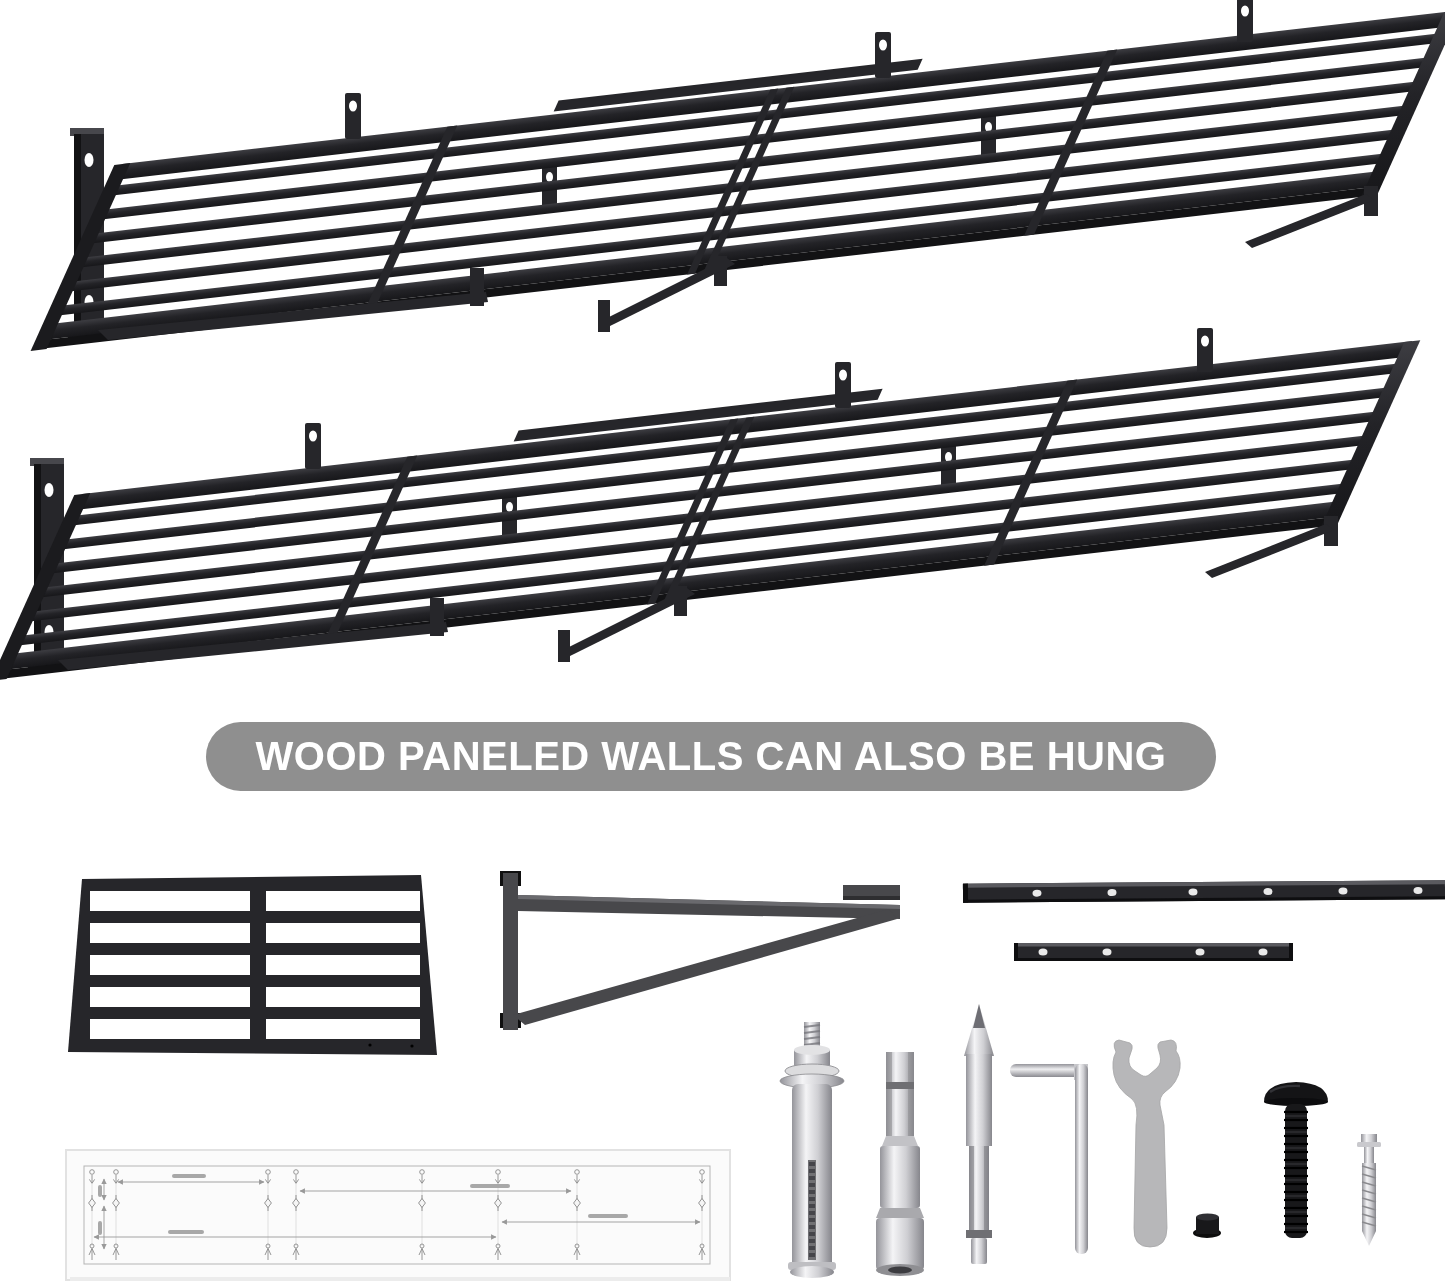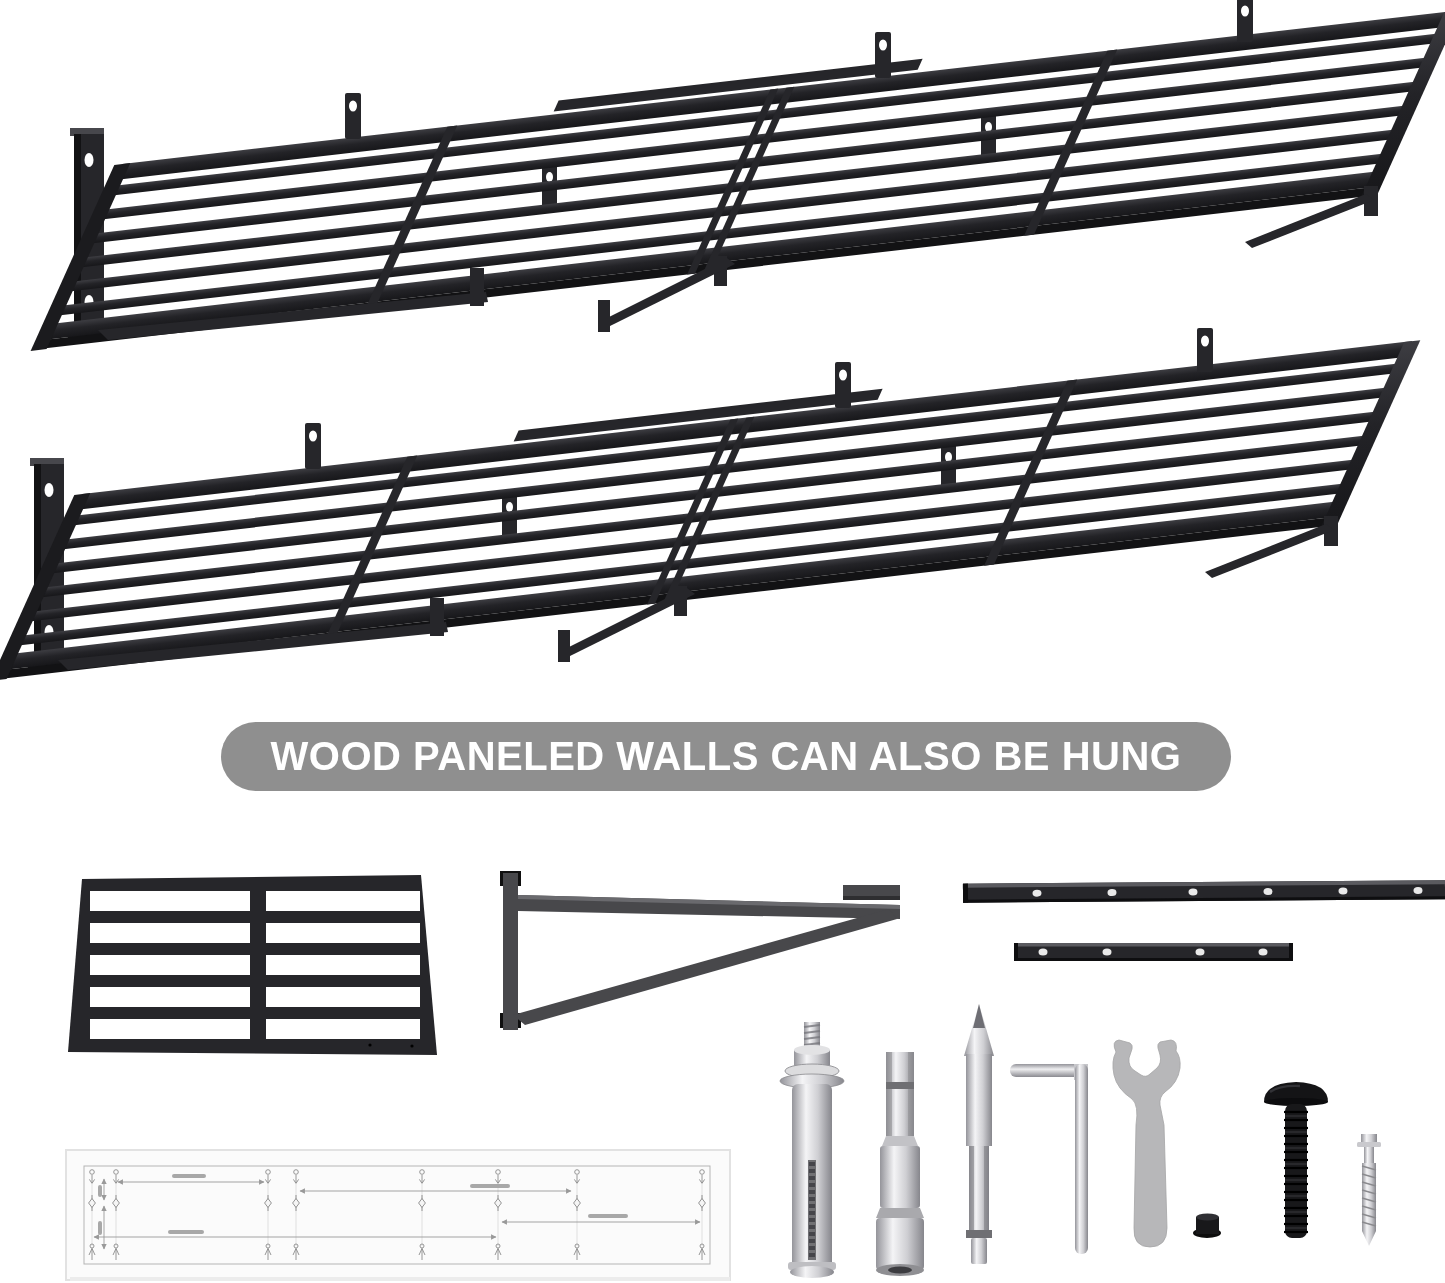--- a/index.html
+++ b/index.html
@@ -11,21 +11,21 @@
     --wrench-gray:#b7b7b9; --hardware-black:#18181a; --template-line:#999999;
   }
   html,body{margin:0;padding:0;}
   body{
     width:1445px;height:1283px;position:relative;overflow:hidden;
     background:var(--background);
     font-family:"Liberation Sans", sans-serif;
   }
   .stage{position:absolute;left:0;top:0;}
   .banner{
-    position:absolute;left:221px;top:722px;width:1010px;height:69px;
+    position:absolute;left:206px;top:722px;width:1010px;height:69px;
     background:var(--banner-bg);border-radius:34.5px;
     display:flex;align-items:center;justify-content:center;
   }
   .banner span{
     color:var(--banner-text);font-weight:bold;font-size:40px;letter-spacing:.5px;
     white-space:nowrap;
   }
 </style>
 </head>
 <body>

